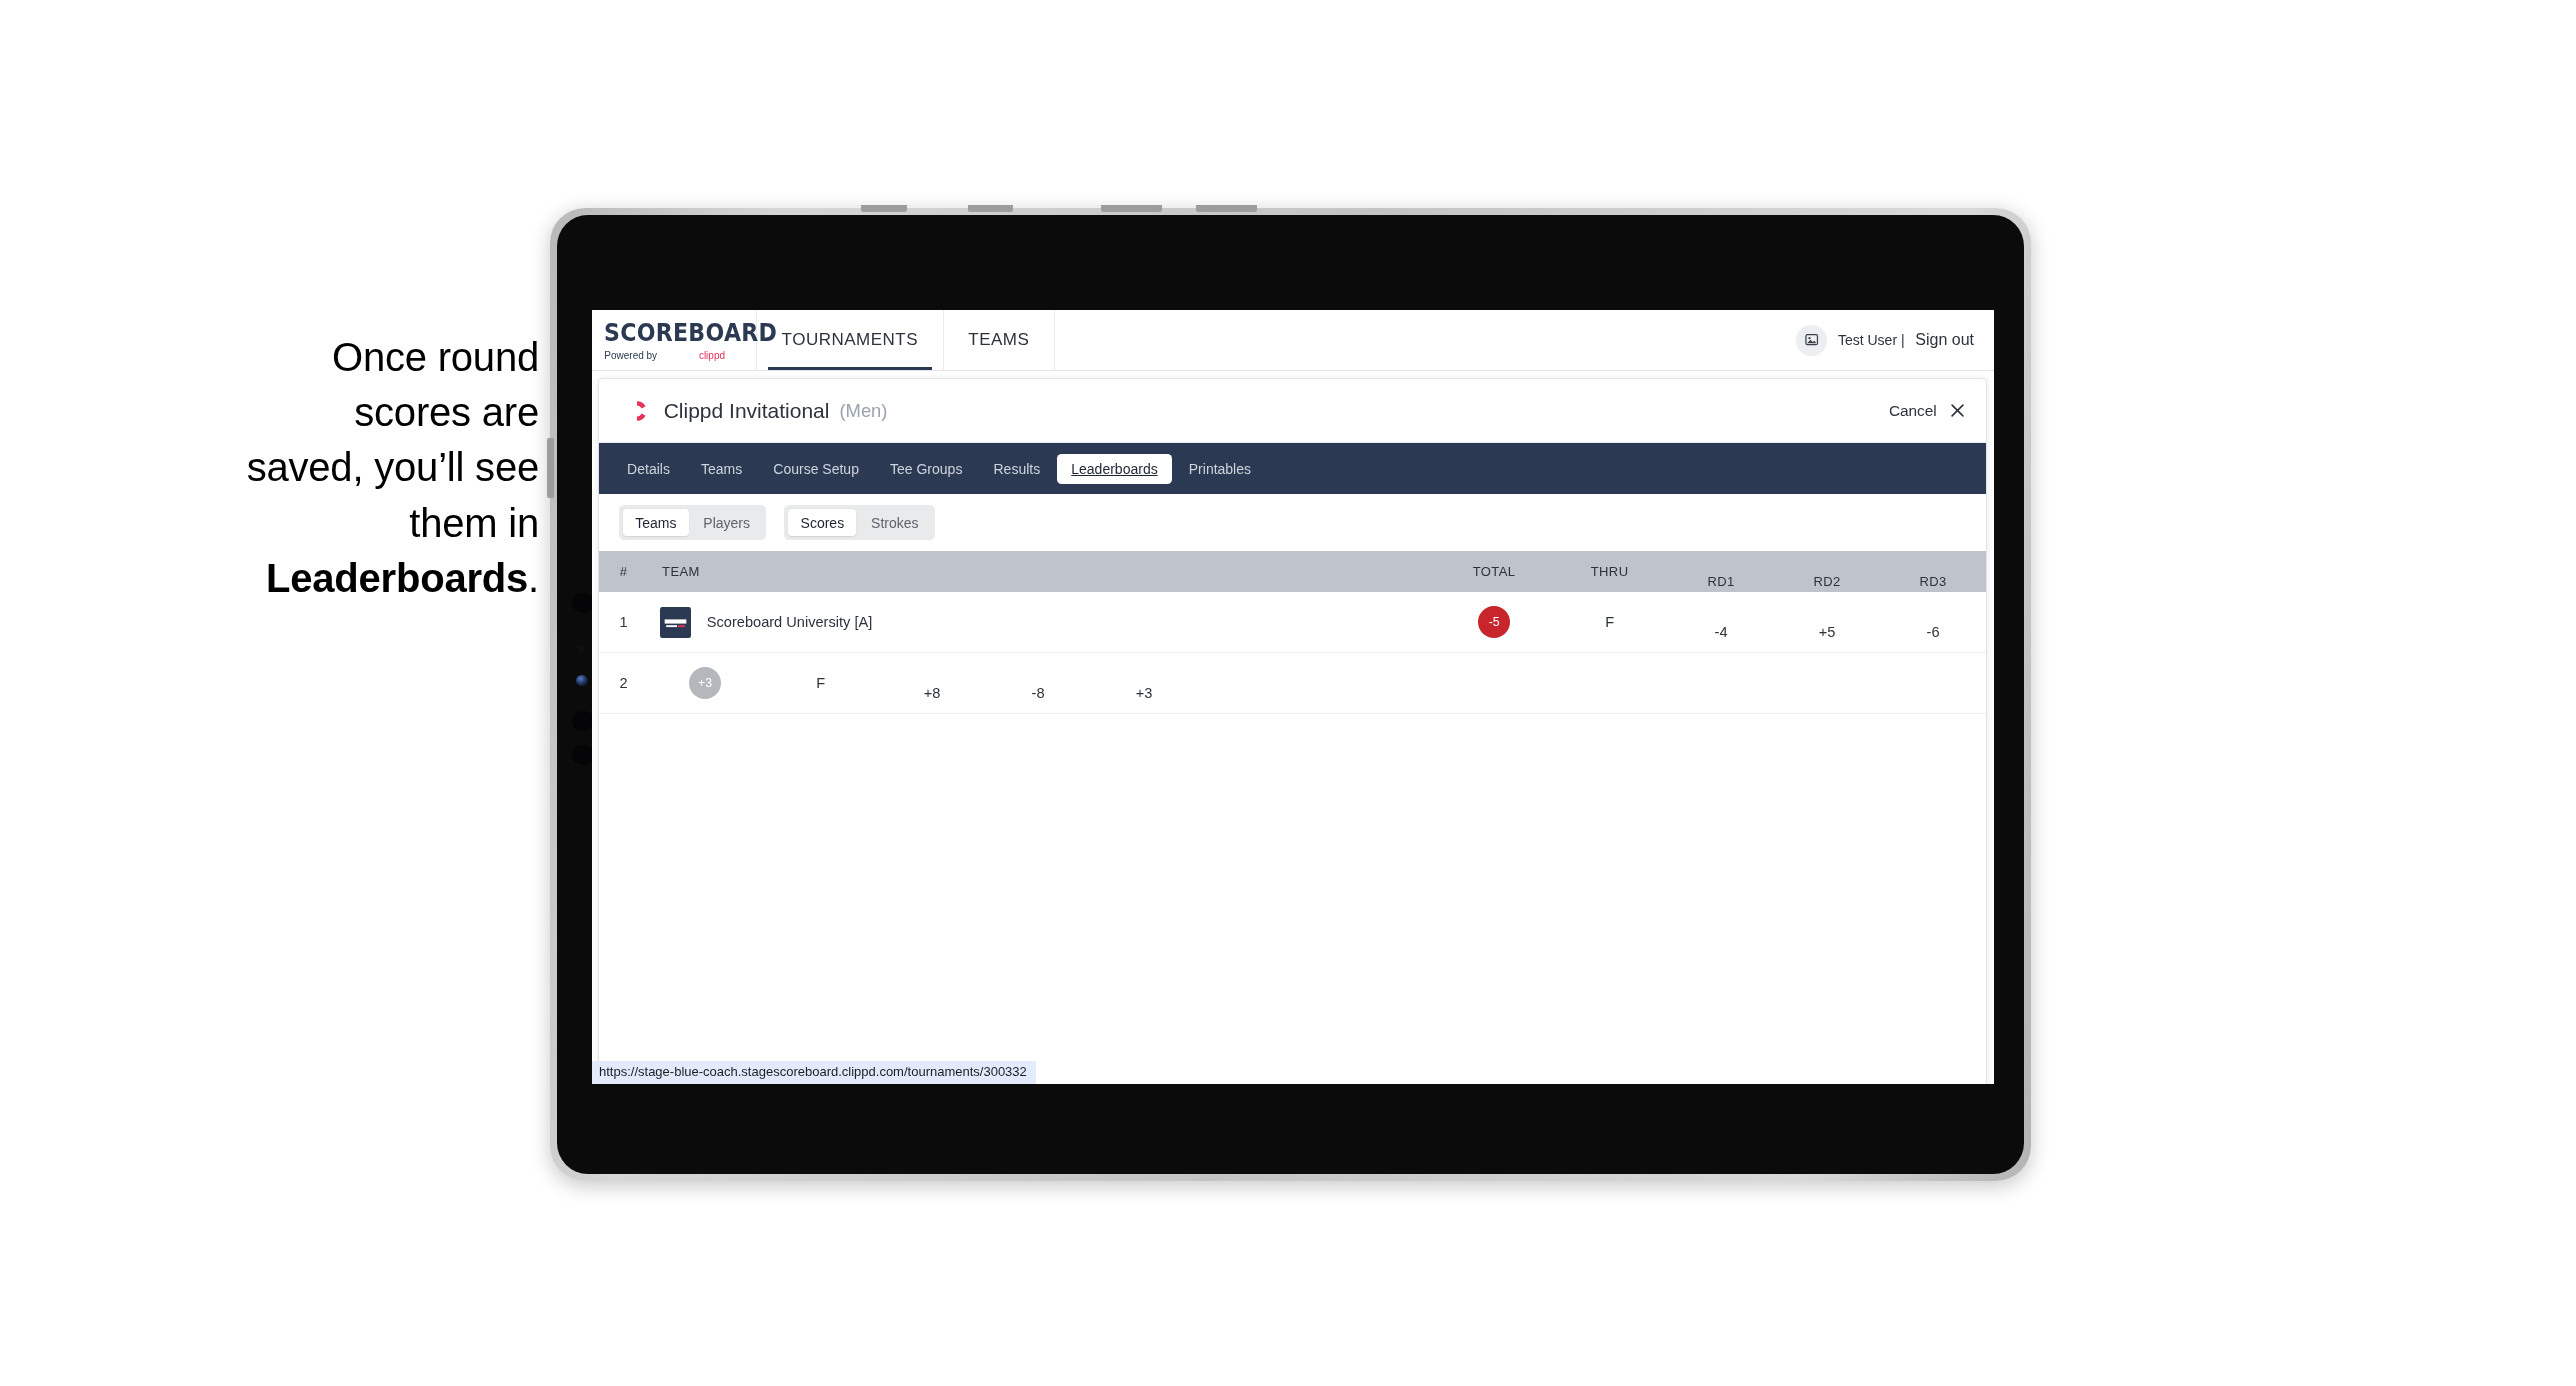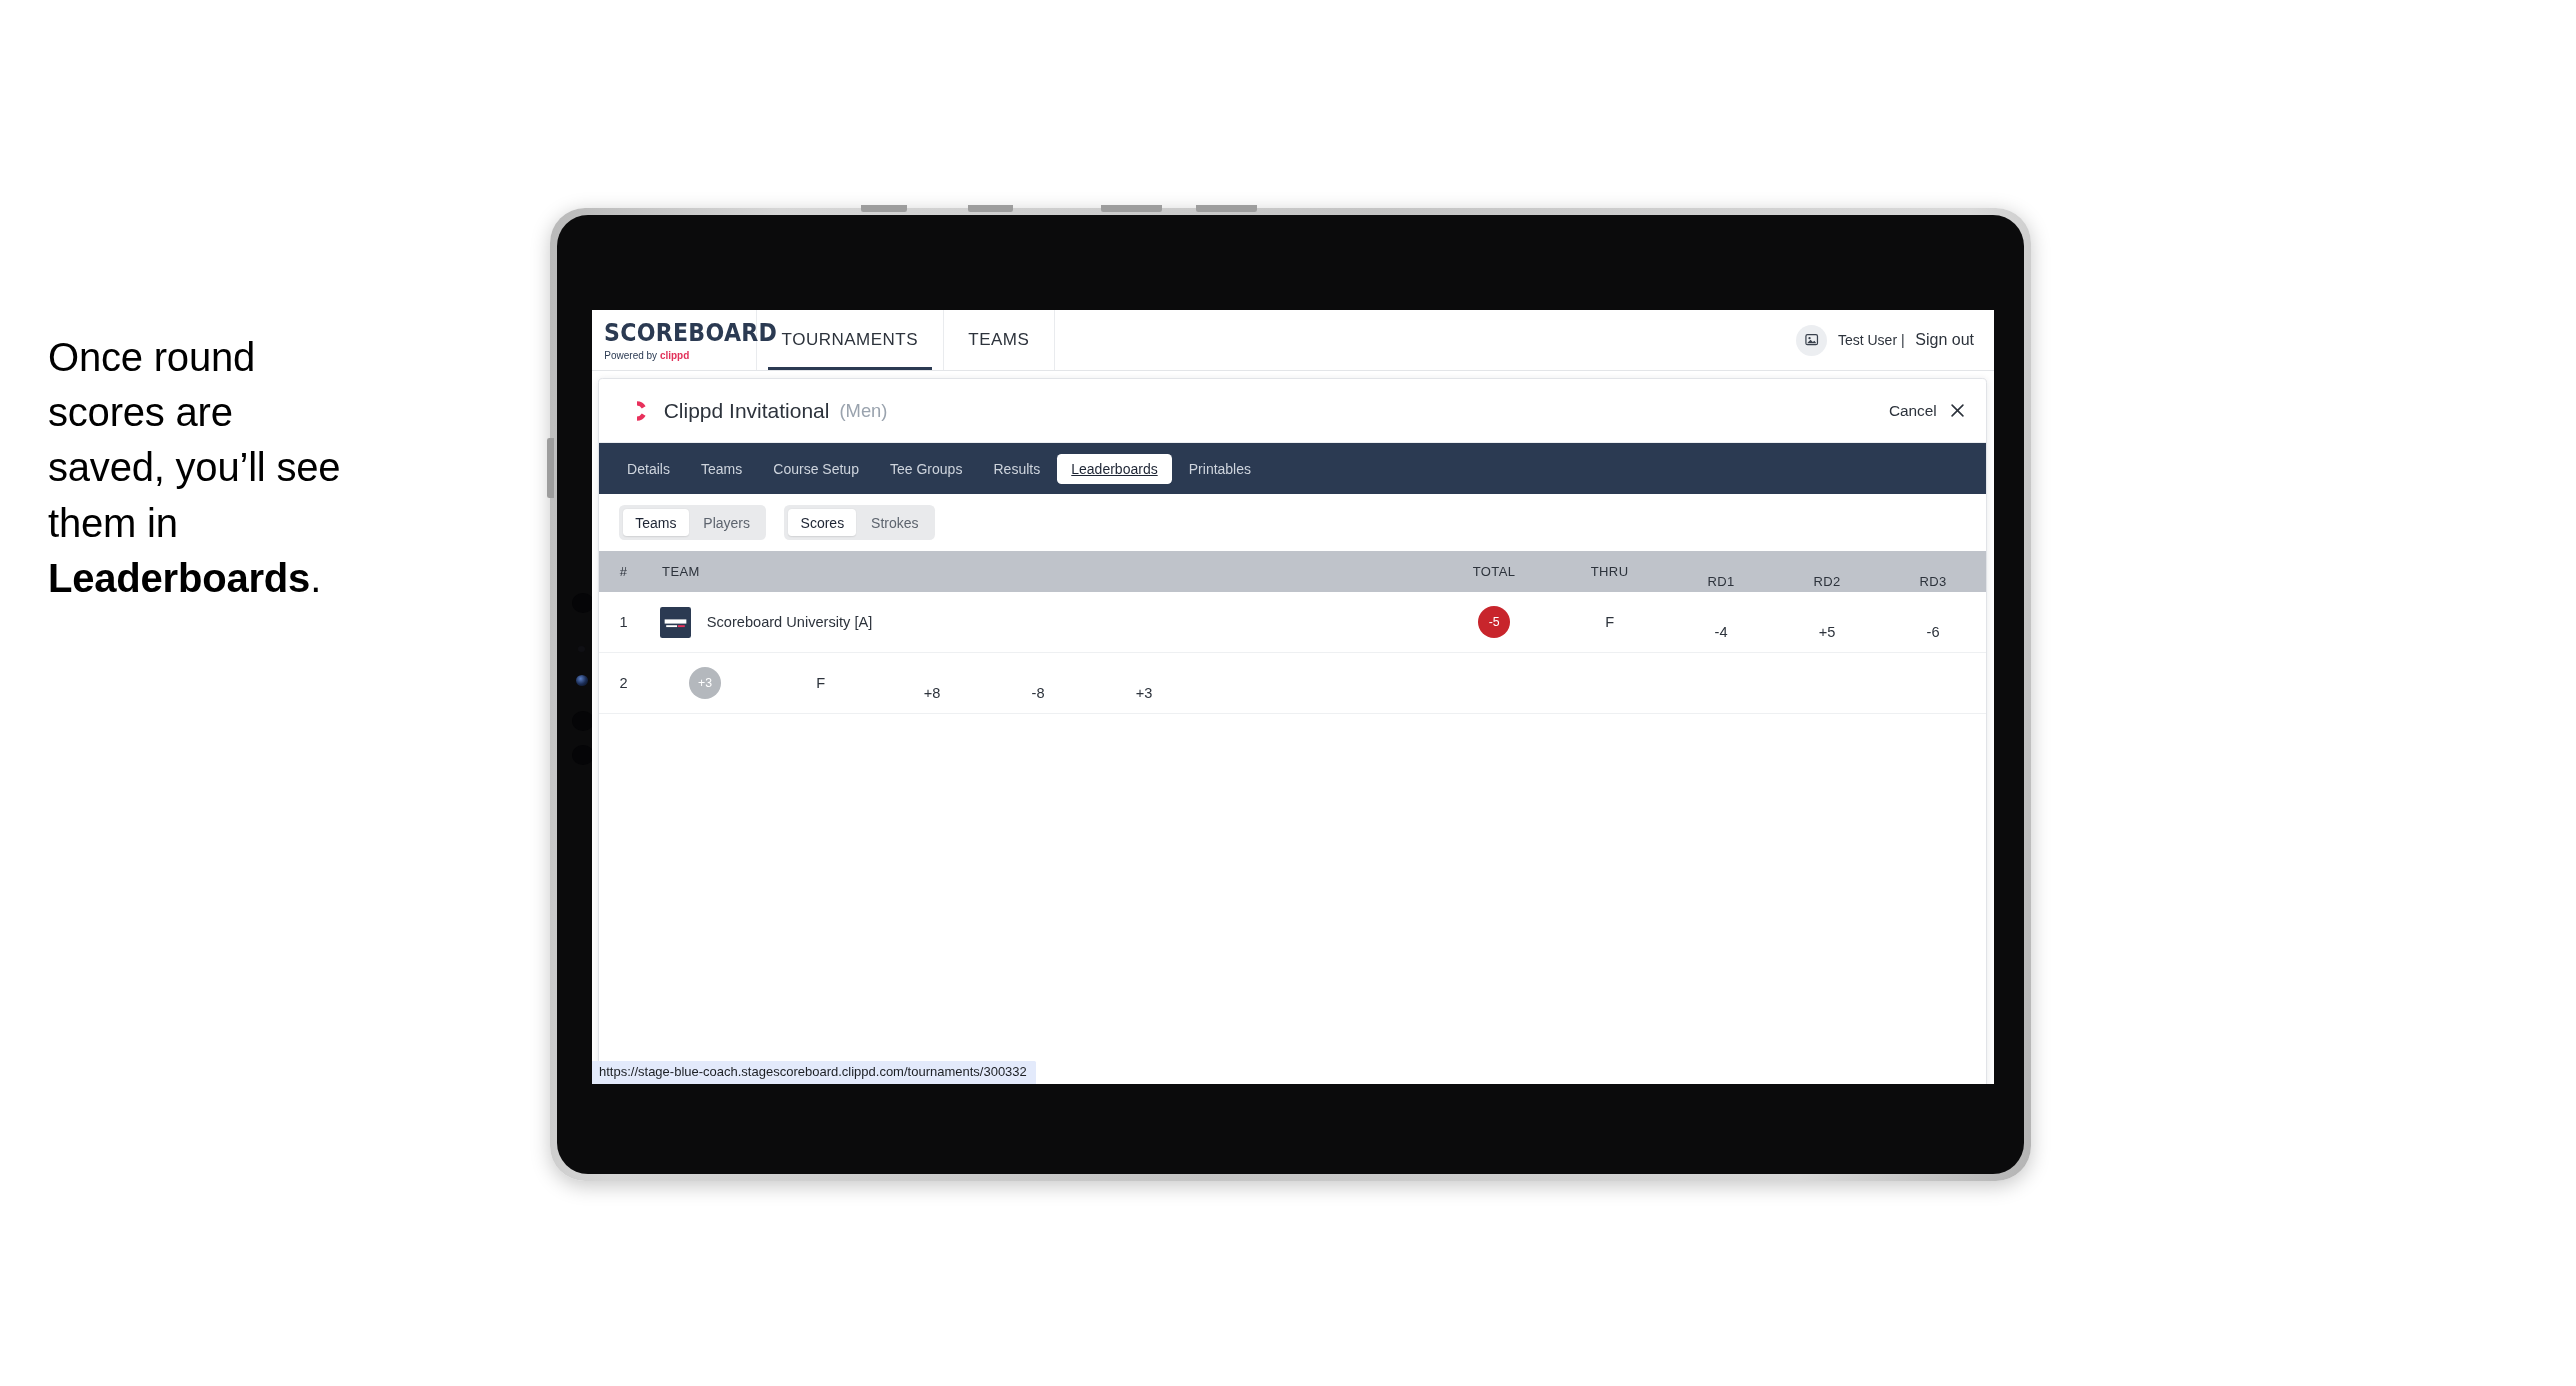--- a/index.html
+++ b/index.html
@@ -22,20 +22,21 @@
   
   #caption {
     position: absolute;
     left: 48px;
     top: 330px;
     width: 491px;
     font-size: 40px;
     line-height: 1.38;
     color: #000000;
     letter-spacing: -0.2px;
+    text-align: right;
   }
   #caption .bold { font-weight: bold; }
 
   
   #device {
     position: absolute;
     left: 550px;
     top: 208px;
     width: 1481px;
     height: 973px;
@@ -107,21 +108,21 @@
     font-family: "DejaVu Sans", sans-serif;
     transform: scaleX(0.92);
     transform-origin: left center;
   }
   #brand-sub {
     margin-top: 2.3px;
     font-size: 10px;
     color: #2b3a52;
     white-space: nowrap;
   }
-  #brand-sub .clippd { color: #e2315a; font-weight: bold; }
+  #brand-sub .clippd { color: #e2315a; font-weight: normal; margin-left: 39px; }
 
   .appnav {
     display: flex;
     align-items: center;
     padding: 0 24.6px;
     font-size: 17px;
     color: #2d333c;
     letter-spacing: 0.5px;
     border-right: 0.8px solid #e9ebee;
     position: relative;

